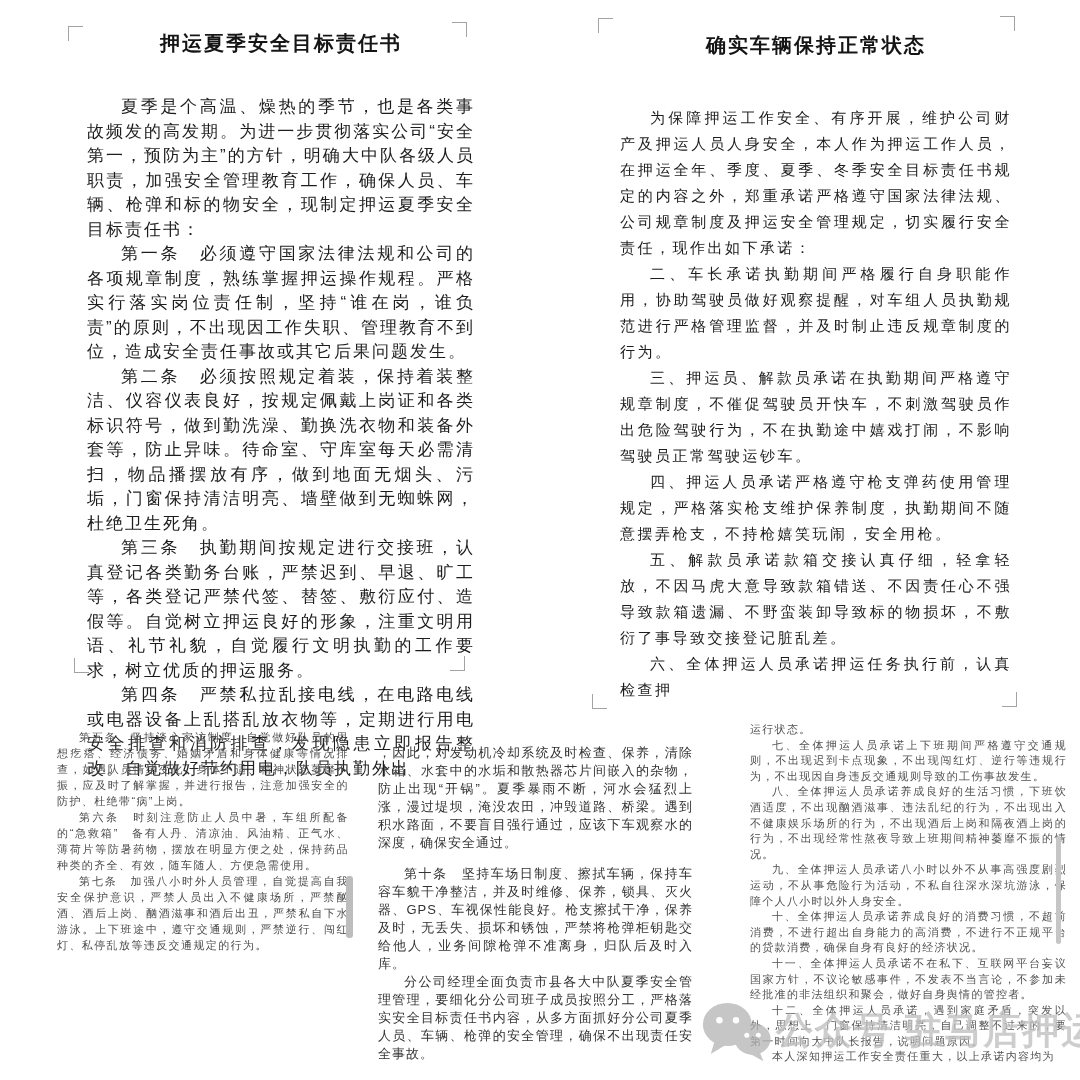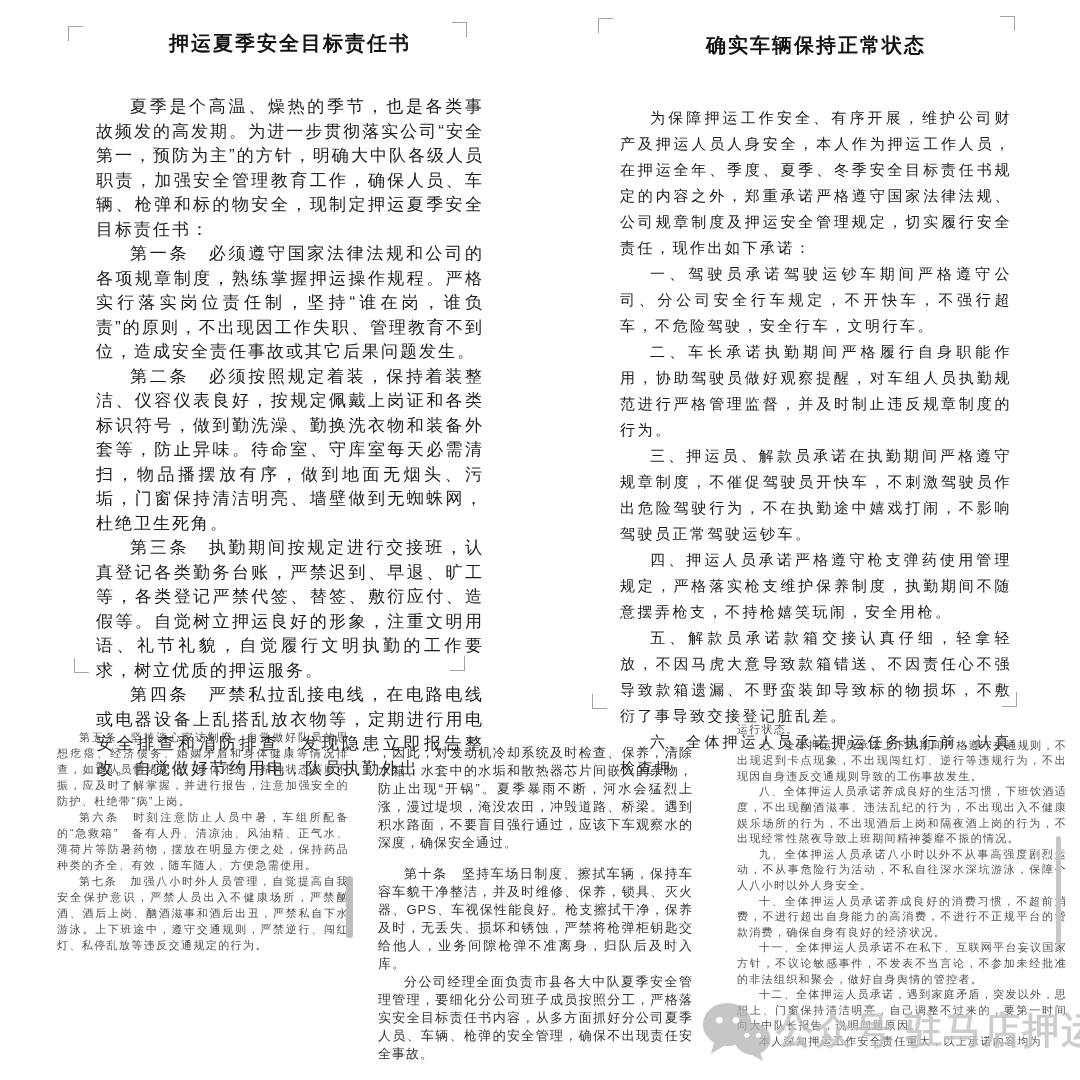--- a/index.html
+++ b/index.html
@@ -3,21 +3,21 @@
 <meta charset="utf-8">
 <style>
   html,body{margin:0;padding:0;}
   body{
     width:1080px;height:1080px;position:relative;background:#ffffff;
     font-family:"Liberation Sans",sans-serif;overflow:hidden;
   }
   .canvas{position:absolute;inset:0;}
   
   .page{position:absolute;}
-  .page-left{left:96px;top:30px;width:388px;}
+  .page-left{left:87px;top:30px;width:388px;}
   .page-right{left:620px;top:32px;width:392px;}
   .doc-title{
     margin:0;text-align:center;font-size:20px;font-weight:bold;color:#151515;
     letter-spacing:2px;line-height:26px;
   }
   .page-left .doc-title{margin-bottom:39px;}
   .page-right .doc-title{margin-bottom:47px;}
   .doc-body p.para{
     margin:0;color:#1d1d1d;text-align:justify;text-justify:inter-character;
     font-weight:500;
@@ -36,21 +36,21 @@
   .mini-col p.para{
     margin:0;text-align:justify;text-justify:inter-character;font-weight:400;
   }
   .mini-col p.indent{text-indent:2em;}
   .col1{left:57px;top:729px;width:292px;filter:blur(0.45px);}
   .col1 p.para{font-size:11px;line-height:16px;letter-spacing:1.4px;color:#4c4c4c;}
   .col2{left:378px;top:744px;width:315px;filter:blur(0.25px);}
   .col2 p.para{font-size:13px;line-height:18px;letter-spacing:1px;color:#333333;}
   .col2 p.para:nth-child(2){margin-top:13px;}
   .col3{left:737px;top:722px;width:330px;filter:blur(0.5px);}
-  .col3 p.para{font-size:11px;line-height:15.6px;letter-spacing:1.3px;color:#515151;}
+  .col3 p.para{font-size:11px;line-height:15.6px;letter-spacing:1.3px;color:#515151;margin-left:13px;}
   
   .thumb{position:absolute;background:#bdbdbd;border-radius:3px;}
   .thumb-a{left:346px;top:876px;width:7px;height:62px;}
   .thumb-b{left:1056px;top:836px;width:5px;height:108px;background:#c6c6c6;}
   
   .watermark{position:absolute;left:700px;top:998px;display:flex;align-items:center;
     pointer-events:none;z-index:5;}
   .wm-icon{width:72px;height:66px;opacity:0.75;flex:none;}
   .wm-text{
     font-size:37px;color:#c0c0c0;opacity:0.78;letter-spacing:2px;white-space:nowrap;
@@ -76,21 +76,20 @@
 
   <div class="corner tl" style="left:68px;top:26px;"></div>
   <div class="corner tr" style="left:452px;top:22px;"></div>
   <div class="corner bl" style="left:74px;top:658px;"></div>
   <div class="corner br" style="left:450px;top:656px;"></div>
 
   <div class="page page-right">
     <h1 class="doc-title">确实车辆保持正常状态</h1>
     <div class="doc-body">
         <p class="para indent">为保障押运工作安全、有序开展，维护公司财产及押运人员人身安全，本人作为押运工作人员，在押运全年、季度、夏季、冬季安全目标责任书规定的内容之外，郑重承诺严格遵守国家法律法规、公司规章制度及押运安全管理规定，切实履行安全责任，现作出如下承诺：</p>
-        <p class="para indent">一、驾驶员承诺驾驶运钞车期间严格遵守公司、分公司安全行车规定，不开快车，不强行超车，不危险驾驶，安全行车，文明行车。</p>
         <p class="para indent">二、车长承诺执勤期间严格履行自身职能作用，协助驾驶员做好观察提醒，对车组人员执勤规范进行严格管理监督，并及时制止违反规章制度的行为。</p>
         <p class="para indent">三、押运员、解款员承诺在执勤期间严格遵守规章制度，不催促驾驶员开快车，不刺激驾驶员作出危险驾驶行为，不在执勤途中嬉戏打闹，不影响驾驶员正常驾驶运钞车。</p>
         <p class="para indent">四、押运人员承诺严格遵守枪支弹药使用管理规定，严格落实枪支维护保养制度，执勤期间不随意摆弄枪支，不持枪嬉笑玩闹，安全用枪。</p>
         <p class="para indent">五、解款员承诺款箱交接认真仔细，轻拿轻放，不因马虎大意导致款箱错送、不因责任心不强导致款箱遗漏、不野蛮装卸导致标的物损坏，不敷衍了事导致交接登记脏乱差。</p>
         <p class="para indent">六、全体押运人员承诺押运任务执行前，认真检查押</p>
       </div>
   </div>
 
   <div class="corner tl" style="left:598px;top:18px;"></div>
   <div class="corner tr" style="left:1000px;top:16px;"></div>

